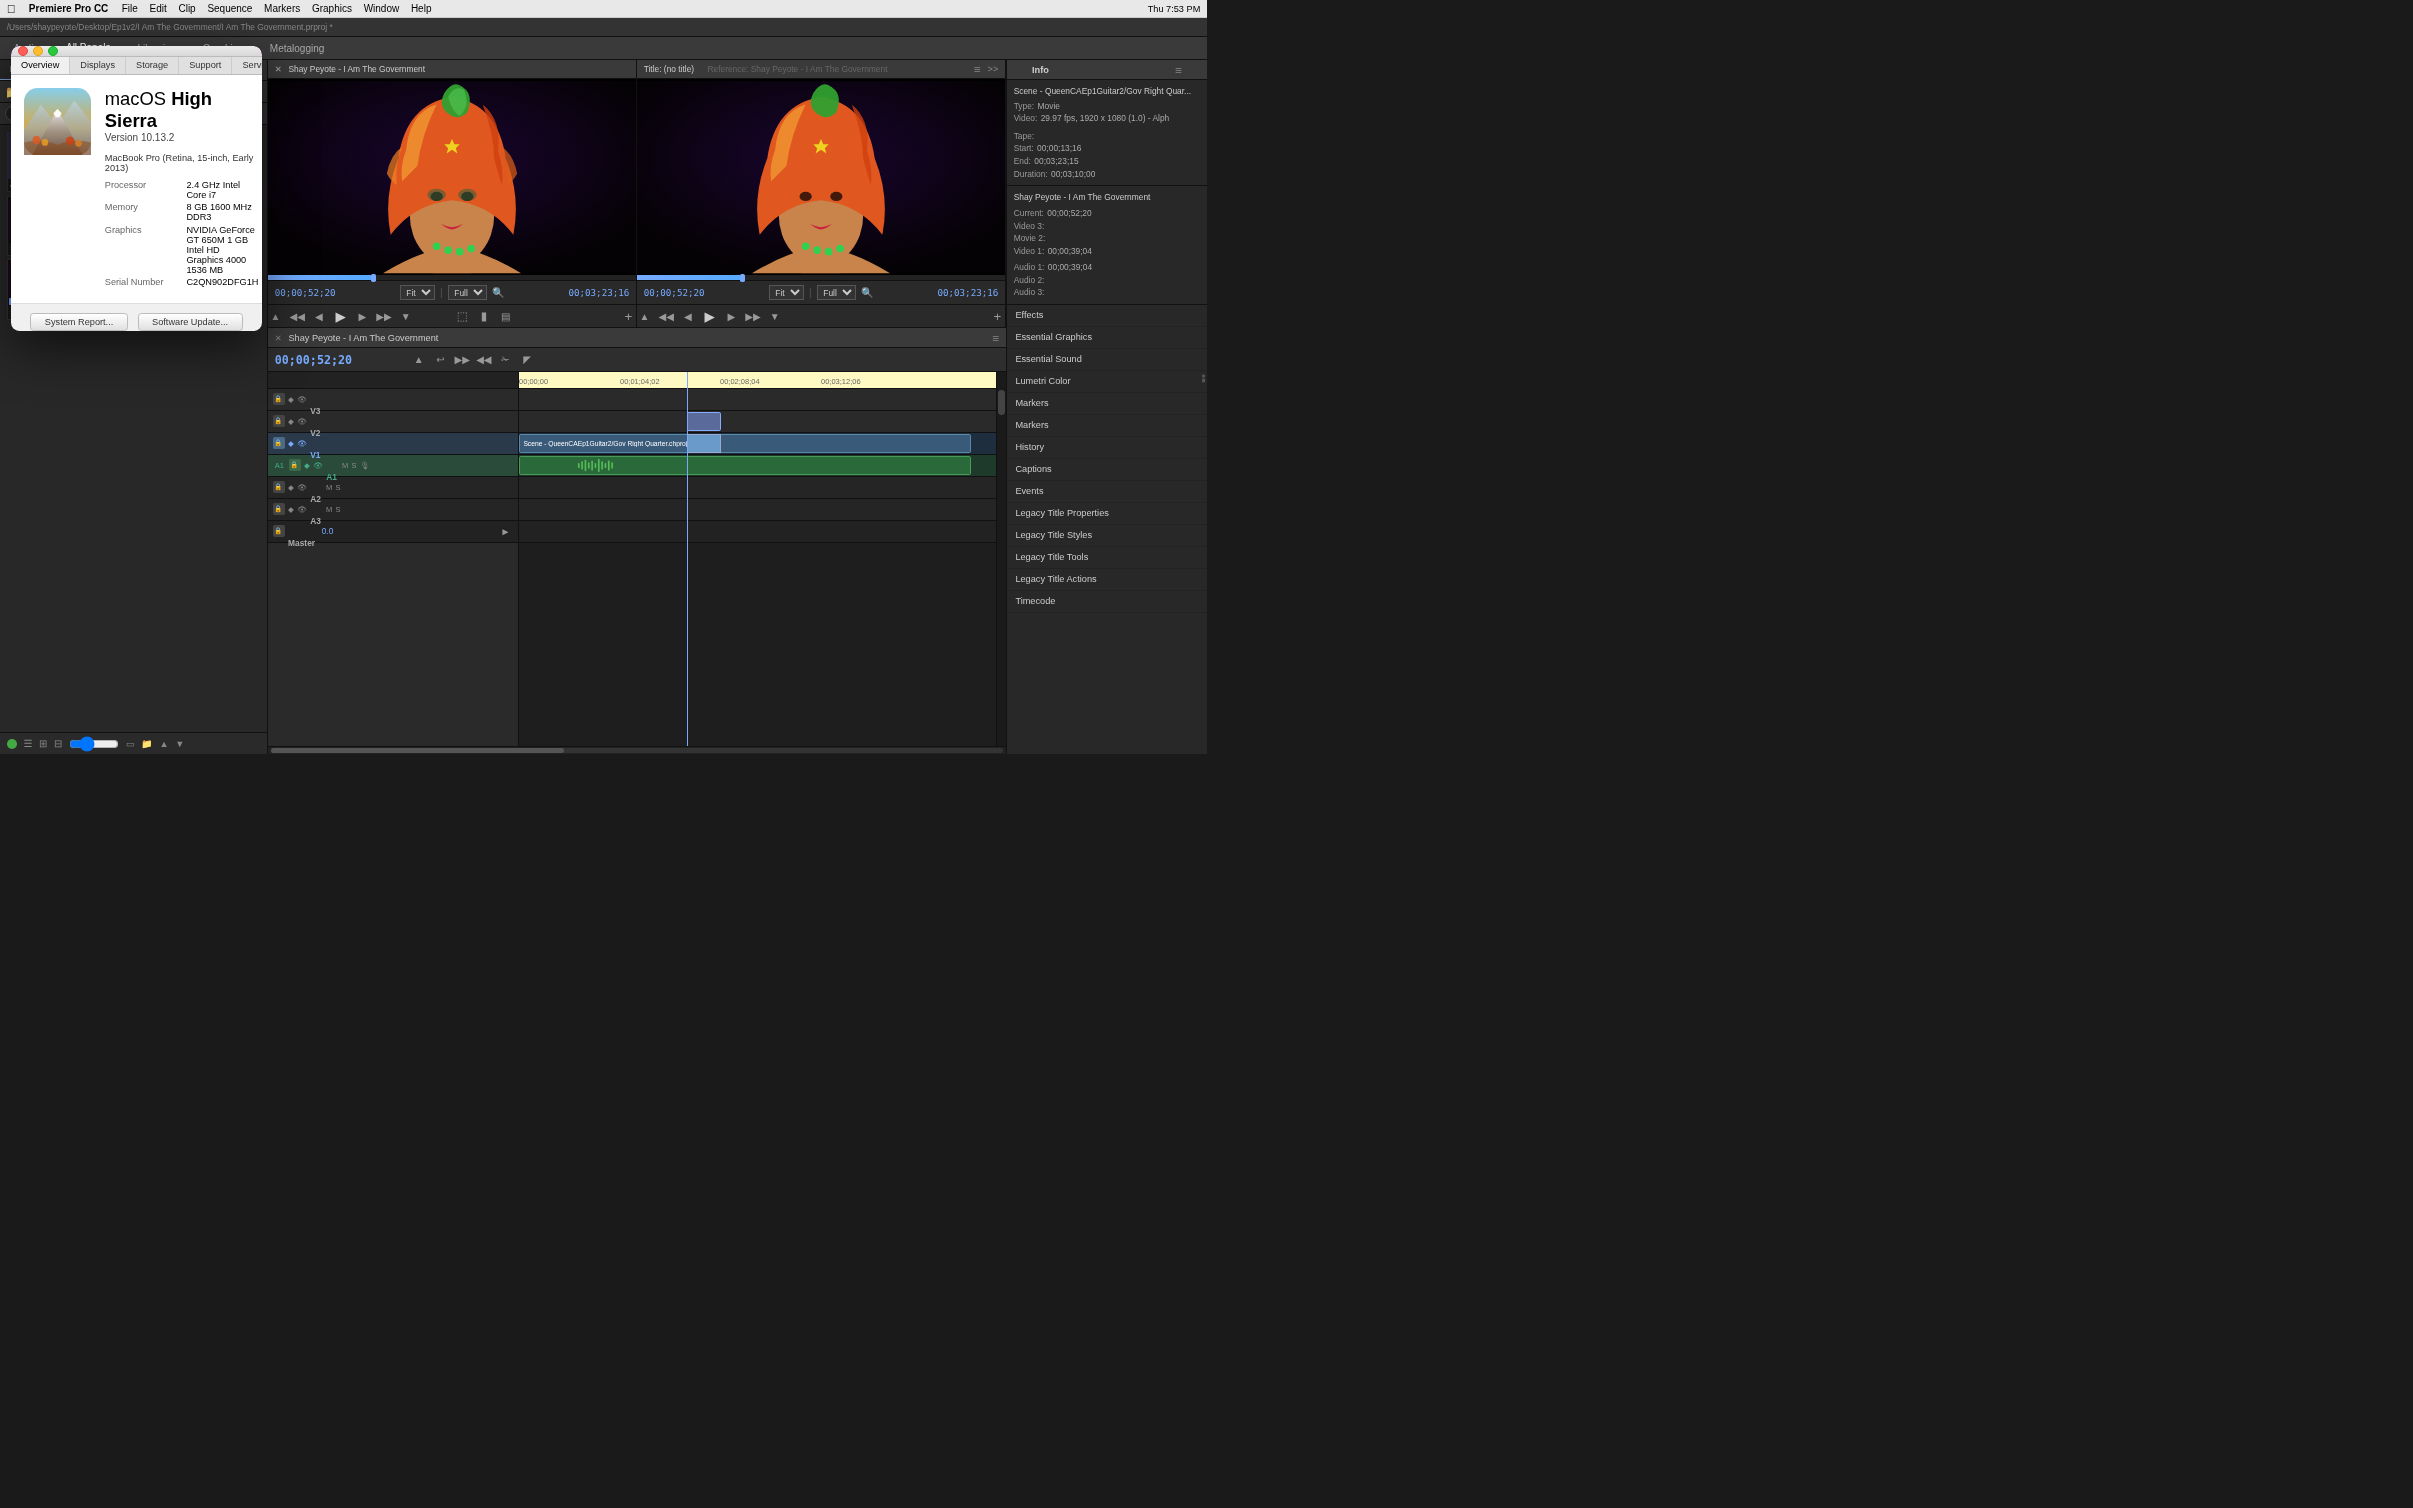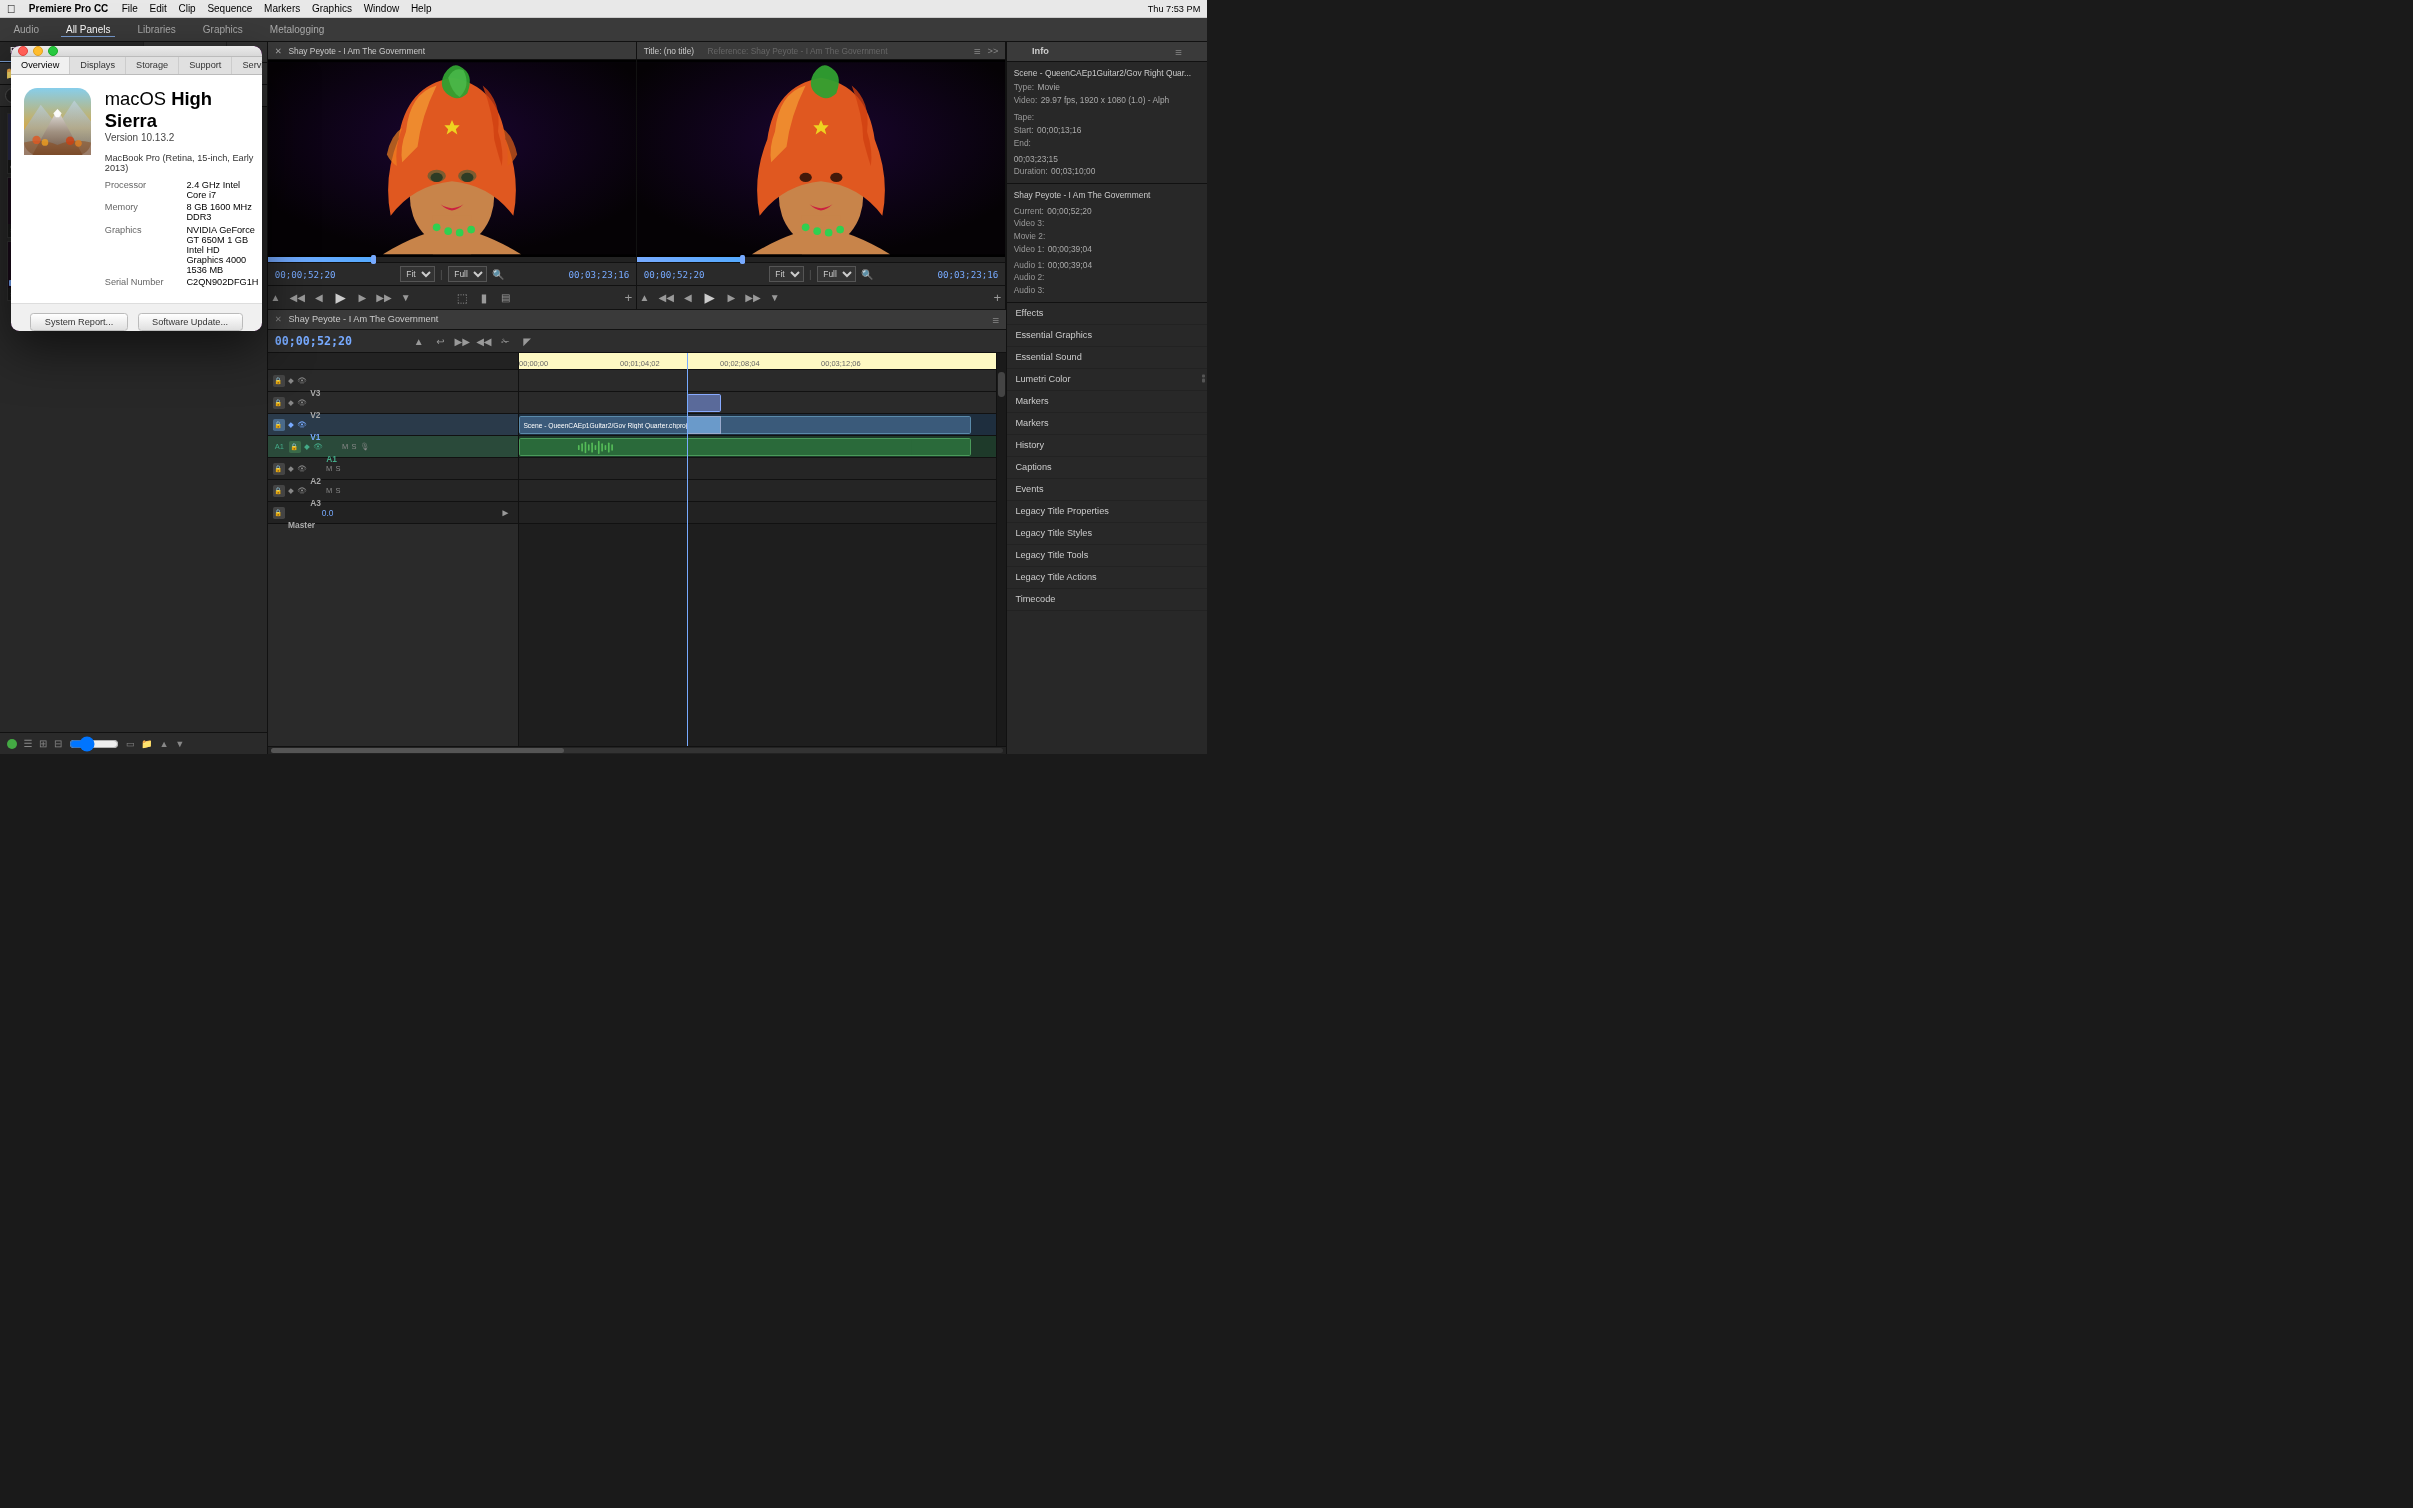--- a/index.html
+++ b/index.html
@@ -596,20 +596,23 @@
     <span class="menu-bar-item">Window</span>
     <span class="menu-bar-item">Help</span>
   </div>
   <div class="menu-bar-right">
     <span>Thu 7:53 PM</span>
   </div>
 </div>
 
 <div class="premiere-window">
 
+  <div class="title-bar">
+    <span style="font-size:8.4px;color:#888;">/Users/shaypeyote/Desktop/Ep1v2/I Am The Government/I Am The Government.prproj *</span>
+  </div>
 
   <div class="top-panels">
     <span class="top-panel-item">Audio</span>
     <span class="top-panel-item active">All Panels</span>
     <span class="top-panel-item">Libraries</span>
     <span class="top-panel-item">Graphics</span>
     <span class="top-panel-item">Metalogging</span>
   </div>
 
   <div class="main-content">
@@ -1088,21 +1091,21 @@
             <span>29.97 fps, 1920 x 1080 (1.0) - Alph</span>
           </div>
         <div style="height:5px;"></div>
         <div style="display:flex;gap:3.4px;">
             <span class="info-label">Tape:</span>
           </div>
         <div style="display:flex;gap:3.4px;">
             <span class="info-label">Start:</span>
             <span>00;00;13;16</span>
           </div>
-        <div style="display:flex;gap:3.4px;flex-direction:column;">
+        <div style="display:flex;gap:3.4px;">
             <span class="info-label">End:</span>
             <span>00;03;23;15</span>
           </div>
         <div style="display:flex;gap:3.4px;">
             <span class="info-label">Duration:</span>
             <span>00;03;10;00</span>
           </div>
       </div>
 
       <div class="info-section">

